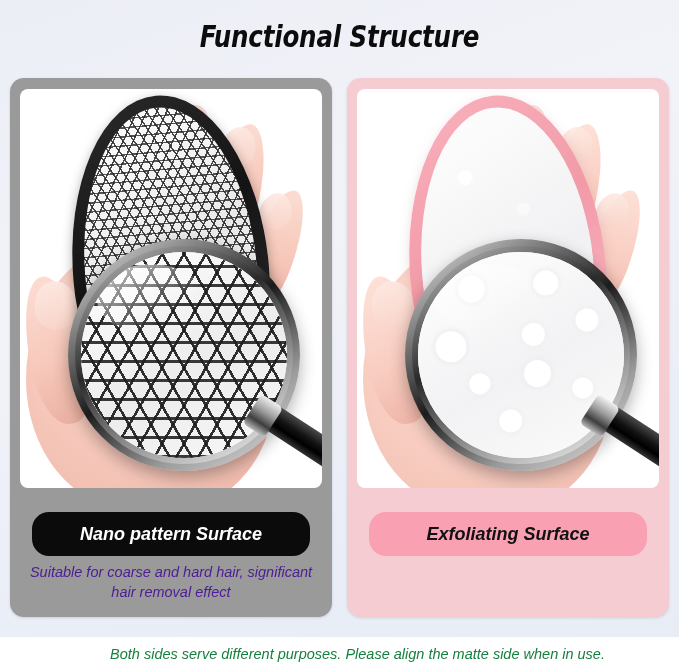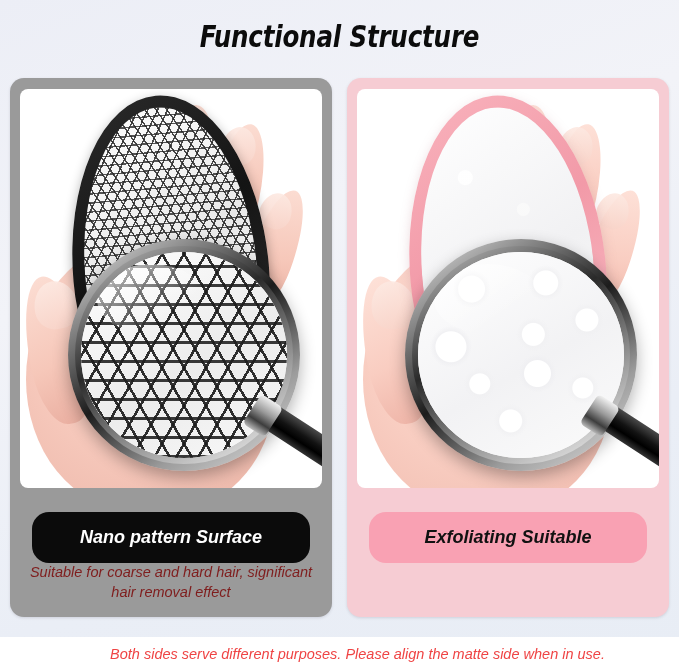--- a/index.html
+++ b/index.html
@@ -62,58 +62,58 @@
     border-radius: 8px;
     overflow: hidden;
   }
 
   
   .pill {
     position: absolute;
     left: 22px;
     top: 434px;
     width: 278px;
-    height: 51px;
+    height: 44px;
     border-radius: 17px;
     display: flex;
     align-items: center;
     justify-content: center;
     font-size: 18px;
     font-weight: bold;
     box-sizing: border-box;
   }
   .pill.dark { background: #0b0b0b; color: #ffffff; }
   .pill.rose { background: #f9a1b3; color: #111111; }
 
   .desc {
     position: absolute;
     left: 12px;
     top: 484px;
     width: 298px;
     text-align: center;
     font-size: 14.5px;
     line-height: 1.38;
-    color: #7f1d1d;
+    color: #4c1d95;
   }
 
   
   .footer {
     position: absolute;
     left: 0;
     top: 637px;
     width: 679px;
     height: 33px;
     background: #ffffff;
     display: flex;
     align-items: center;
     justify-content: center;
   }
   .footer-text {
     font-size: 14.5px;
-    color: #ef4444;
+    color: #15803d;
     white-space: nowrap;
     margin-left: 36px;
   }
 
   
   .scene { position: absolute; inset: 0; }
 
   
   .palm {
     position: absolute;
@@ -334,21 +334,21 @@
             <div class="glass-shine"></div>
           </div>
         </div>
         <div class="handle"></div>
         <div class="handle-ferrule"></div>
 
       </div>
     </div>
 
     <div class="pill rose">
-      <span>Exfoliating Suitable</span>
+      <span>Exfoliating Surface</span>
     </div>
 
   </div>
 
   <div class="footer">
     <span class="footer-text">Both sides serve different purposes. Please align the matte side when in use.</span>
   </div>
 
 </div>
 

